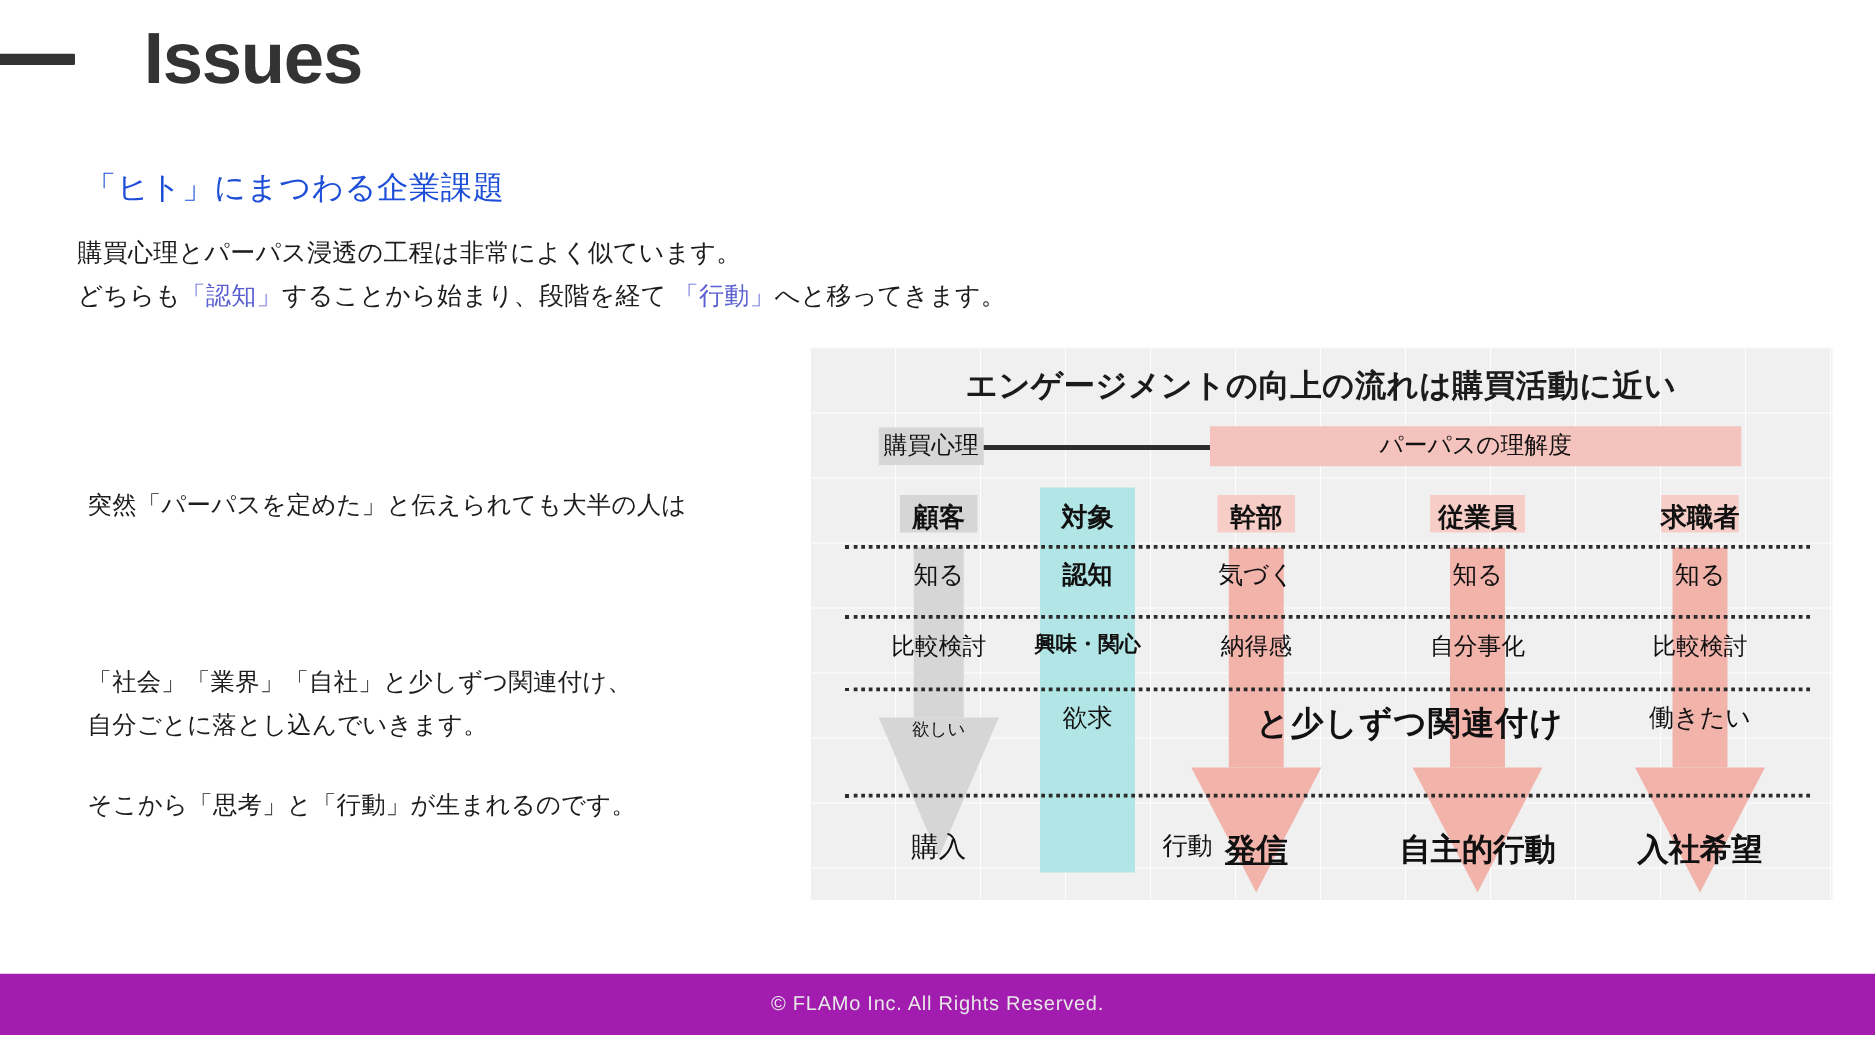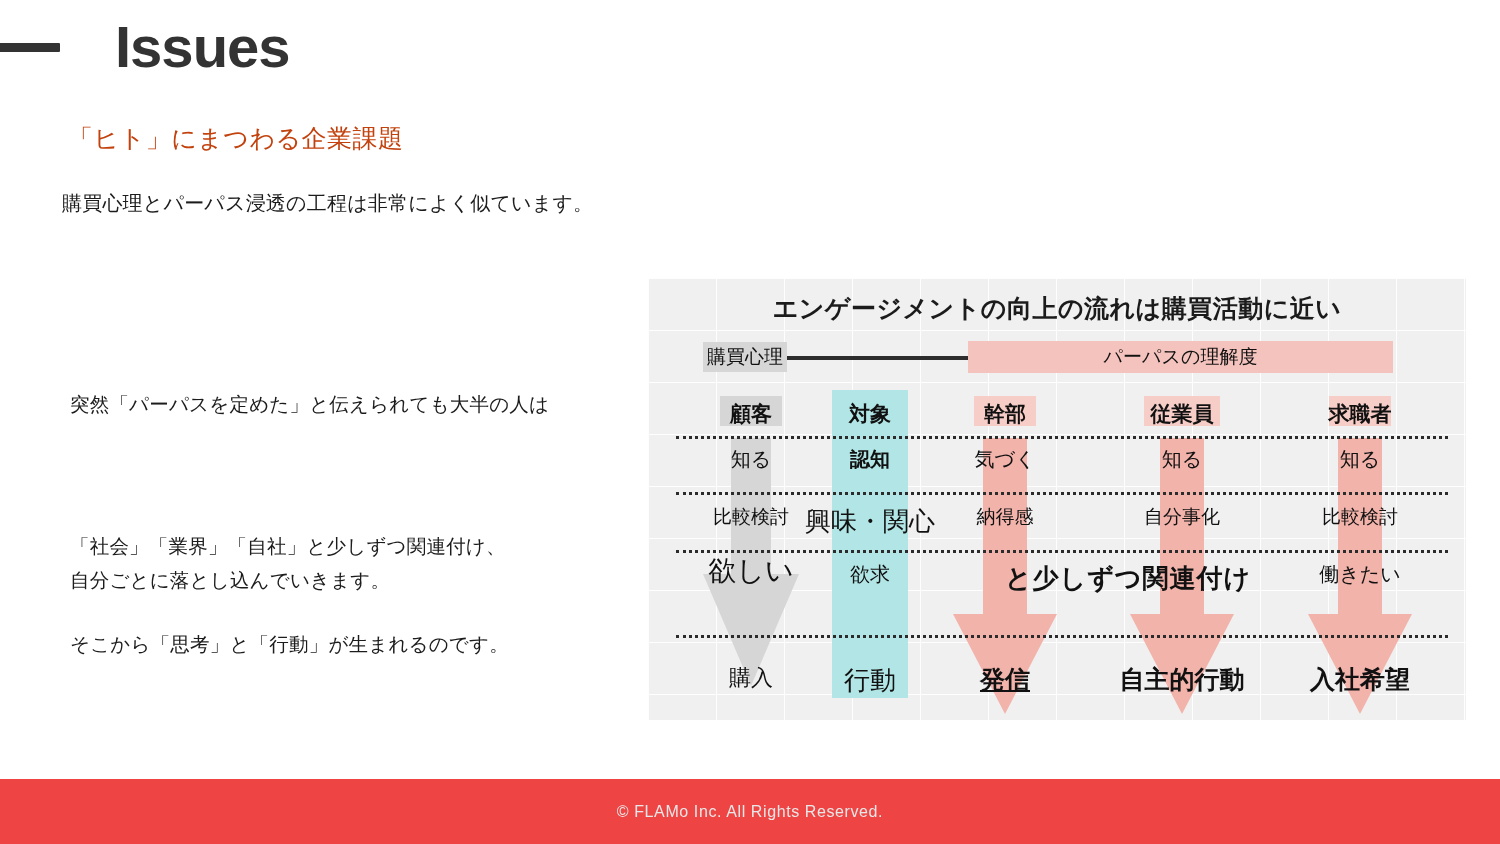--- a/index.html
+++ b/index.html
@@ -7,21 +7,21 @@
     width:1500px;height:844px;background:#ffffff;
     font-family:"Liberation Sans","DejaVu Sans",sans-serif;
     color:#222;overflow:hidden;position:relative;
   }
 
   
   #slide-title-row{position:absolute;left:0;top:18px;display:flex;align-items:center;gap:37px;}
   #title-dash{width:68px;height:9px;background:#333333;margin-left:-8px;margin-right:18px;border-radius:1px;}
   #slide-title{font-size:58px;font-weight:bold;color:#333333;letter-spacing:-1px;line-height:1;}
 
-  #slide-subtitle{position:absolute;left:68px;top:122px;font-size:25px;color:#c2410c;letter-spacing:0.5px;}
+  #slide-subtitle{position:absolute;left:68px;top:133px;font-size:25px;color:#1d4ed8;letter-spacing:0.5px;}
 
   #intro-block{position:absolute;left:62px;top:186px;font-size:20px;line-height:1.72;color:#1c1c1c;letter-spacing:0.2px;}
   .accent-blue{color:#5a5fd2;}
 
   
   .left-para{position:absolute;left:70px;font-size:19.5px;line-height:1.72;color:#1c1c1c;letter-spacing:0.2px;}
   #para-1{top:388px;}
   #para-2{top:530px;}
   #para-3{top:628px;}
 
@@ -58,36 +58,37 @@
   #lbl-purpose{position:absolute;left:320px;top:-1px;height:32px;width:425px;line-height:32px;
                text-align:center;font-size:19px;color:#111;}
 
   
   .sep{position:absolute;left:28px;right:18px;height:0;border-top:3px dotted #2b2b2b;}
 
   
   .cell{position:absolute;text-align:center;color:#111;white-space:nowrap;}
 
   
-  #footer{position:absolute;left:0;bottom:0;width:1500px;height:65px;background:#ef4444;
+  #footer{position:absolute;left:0;bottom:16px;width:1500px;height:49px;background:#a21caf;
           display:flex;align-items:center;justify-content:center;}
   #footer-text{color:#e8e8e8;font-size:16px;letter-spacing:0.6px;}
 </style>
 </head>
 <body>
 
 <div id="slide-title-row">
   <div id="title-dash"></div>
   <div id="slide-title">Issues</div>
 </div>
 
 <div id="slide-subtitle">「ヒト」にまつわる企業課題</div>
 
 <div id="intro-block">
   <div>購買心理とパーパス浸透の工程は非常によく似ています。</div>
+  <div><span>どちらも</span><span class="accent-blue">「認知」</span><span>することから始まり、段階を経て </span><span class="accent-blue">「行動」</span><span>へと移ってきます。</span></div>
 </div>
 
 <div class="left-para" id="para-1">
   <div>突然「パーパスを定めた」と伝えられても大半の人は</div>
 </div>
 <div class="left-para" id="para-2">
   <div>「社会」「業界」「自社」と少しずつ関連付け、</div>
   <div>自分ごとに落とし込んでいきます。</div>
 </div>
 <div class="left-para" id="para-3">
@@ -141,29 +142,29 @@
       <div class="cell" style="left: 132px; width: 180px; top: 122px; font-size: 21px; font-weight: bold;">対象</div>
       <div class="cell" style="left: 267px; width: 180px; top: 122px; font-size: 21px; font-weight: bold;">幹部</div>
       <div class="cell" style="left: 444px; width: 180px; top: 122px; font-size: 21px; font-weight: bold;">従業員</div>
       <div class="cell" style="left: 622px; width: 180px; top: 122px; font-size: 21px; font-weight: bold;">求職者</div>
       <div class="cell" style="left: 3px; width: 200px; top: 168px; font-size: 20px; font-weight: normal;">知る</div>
       <div class="cell" style="left: 122px; width: 200px; top: 168px; font-size: 20px; font-weight: bold;">認知</div>
       <div class="cell" style="left: 257px; width: 200px; top: 168px; font-size: 20px; font-weight: normal;">気づく</div>
       <div class="cell" style="left: 434px; width: 200px; top: 168px; font-size: 20px; font-weight: normal;">知る</div>
       <div class="cell" style="left: 612px; width: 200px; top: 168px; font-size: 20px; font-weight: normal;">知る</div>
       <div class="cell" style="left: 3px; width: 200px; top: 226px; font-size: 19px; font-weight: normal;">比較検討</div>
-      <div class="cell" style="left: 122px; width: 200px; top: 226px; font-size: 26px; font-weight: normal;">興味・関心</div>
+      <div class="cell" style="left: 122px; width: 200px; top: 226px; font-size: 17px; font-weight: bold;">興味・関心</div>
       <div class="cell" style="left: 257px; width: 200px; top: 226px; font-size: 19px; font-weight: normal;">納得感</div>
       <div class="cell" style="left: 434px; width: 200px; top: 226px; font-size: 19px; font-weight: normal;">自分事化</div>
       <div class="cell" style="left: 612px; width: 200px; top: 226px; font-size: 19px; font-weight: normal;">比較検討</div>
-      <div class="cell" style="left: 3px; width: 200px; top: 274px; font-size: 28px; font-weight: normal;">欲しい</div>
+      <div class="cell" style="left: 3px; width: 200px; top: 297px; font-size: 14px; font-weight: normal;">欲しい</div>
       <div class="cell" style="left: 122px; width: 200px; top: 283px; font-size: 20px; font-weight: normal;">欲求</div>
       <div class="cell" style="left: 612px; width: 200px; top: 283px; font-size: 20px; font-weight: normal;">働きたい</div>
       <div class="cell" style="left: 3px; width: 200px; top: 385px; font-size: 22px; font-weight: normal;">購入</div>
-      <div class="cell" style="left: 122px; width: 200px; top: 385px; font-size: 26px; font-weight: normal;">行動</div>
+      <div class="cell" style="left: 122px; width: 200px; top: 385px; font-size: 20px; font-weight: normal; text-align: right;">行動</div>
       <div class="cell" style="left: 257px; width: 200px; top: 385px; font-size: 25px; font-weight: bold; text-decoration: underline;">発信</div>
       <div class="cell" style="left: 434px; width: 200px; top: 385px; font-size: 25px; font-weight: bold;">自主的行動</div>
       <div class="cell" style="left: 612px; width: 200px; top: 385px; font-size: 25px; font-weight: bold;">入社希望</div>
       <div class="cell" style="left: 280px; width: 400px; top: 283px; font-size: 26px; font-weight: bold; letter-spacing: 1px;">と少しずつ関連付け</div>
     </div>
 </div>
 
 <div id="footer">
   <div id="footer-text">© FLAMo Inc. All Rights Reserved.</div>
 </div>

